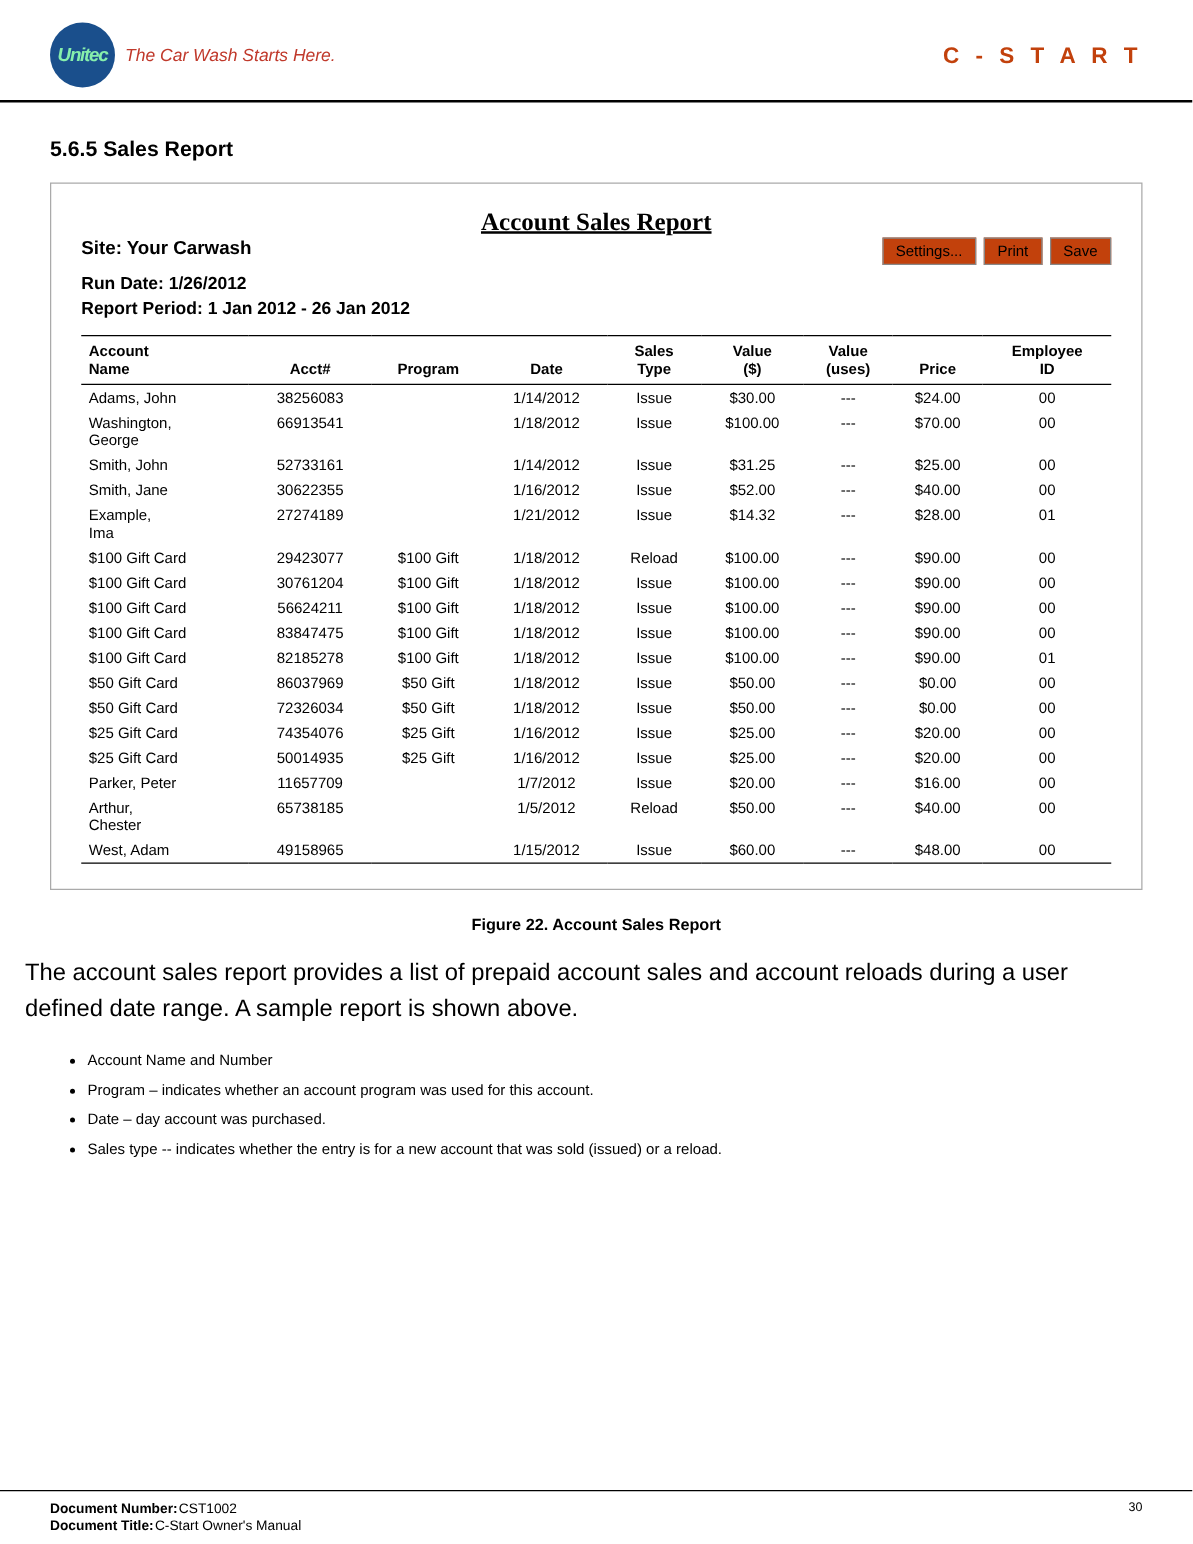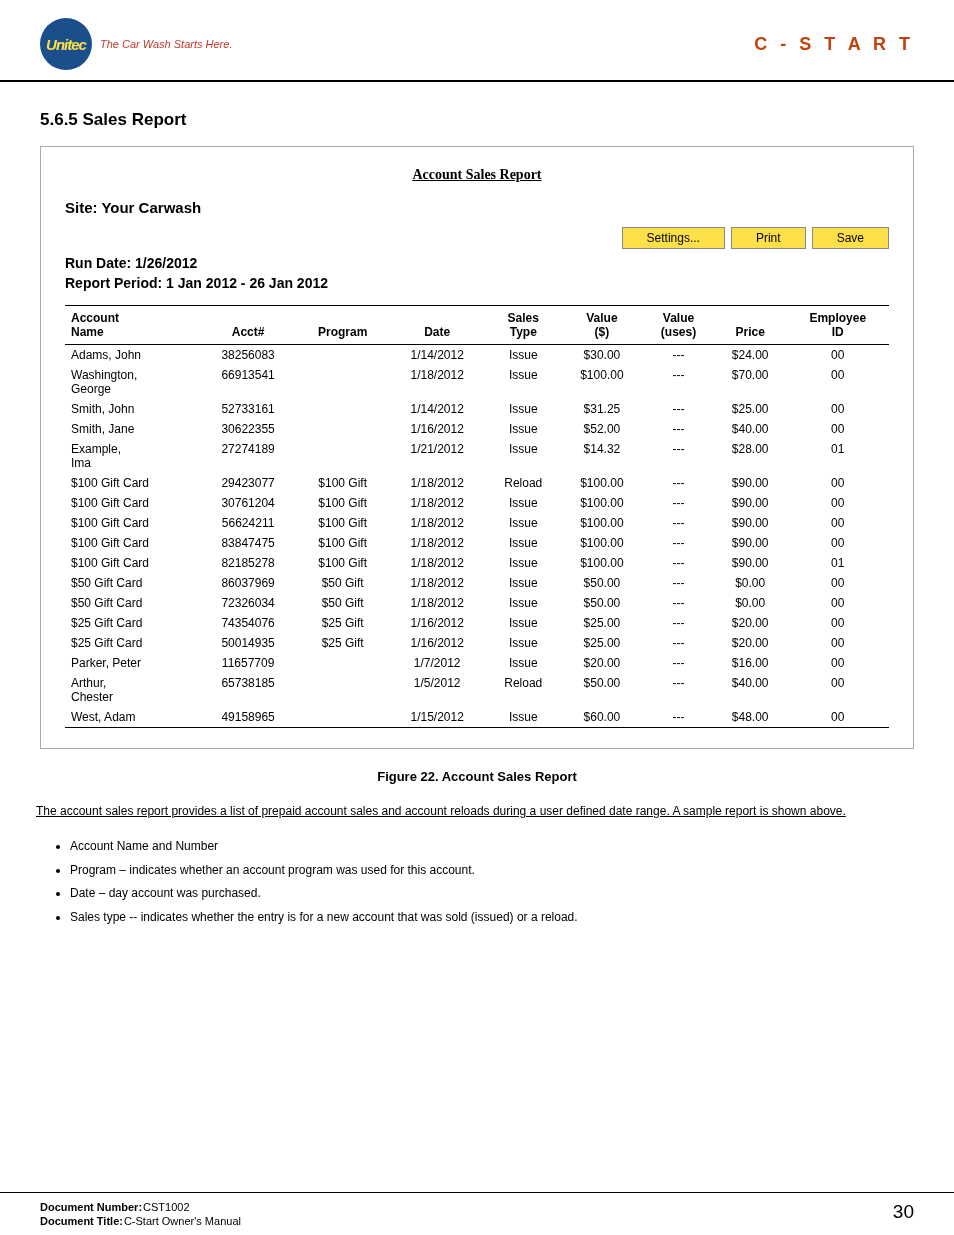--- a/index.html
+++ b/index.html
@@ -27,28 +27,28 @@
       gap: 8px;
     }
     .logo-circle {
       width: 52px;
       height: 52px;
       border-radius: 50%;
       background: #1a4f8c;
       display: flex;
       align-items: center;
       justify-content: center;
-      color: #fde047;
+      color: #86efac;
       font-size: 15px;
       font-weight: bold;
       font-style: italic;
       letter-spacing: -1px;
     }
     .logo-tagline {
-      font-size: 11px;
+      font-size: 14px;
       color: #c0392b;
       font-style: italic;
     }
     .header-right {
       font-size: 18px;
       font-weight: bold;
       letter-spacing: 4px;
       color: #c2410c;
     }
 
@@ -61,49 +61,47 @@
 
     
     .report-container {
       margin: 0 40px 20px 40px;
       border: 1px solid #aaa;
       padding: 20px 24px;
     }
 
     .report-title {
       text-align: center;
-      font-size: 14px;
+      font-size: 20px;
       font-weight: bold;
       text-decoration: underline;
-      margin-bottom: 16px;
       font-family: 'Times New Roman', serif;
     }
 
     .report-meta-row {
       display: flex;
       justify-content: space-between;
       align-items: flex-start;
       margin-bottom: 6px;
     }
     .report-site {
       font-size: 15px;
       font-weight: bold;
       text-align: right;
     }
     .report-meta-buttons {
       display: flex;
       gap: 6px;
     }
     .meta-button {
       border: 1px solid #888;
-      background: #fde047;
-      padding: 3px 24px;
+      background: #c2410c;
+      padding: 3px 10px;
       font-size: 12px;
       cursor: pointer;
-      margin-top: 28px;
     }
     .report-rundate {
       font-size: 14px;
       font-weight: bold;
       margin-bottom: 4px;
     }
     .report-period {
       font-size: 14px;
       font-weight: bold;
       margin-bottom: 14px;
@@ -139,24 +137,23 @@
     
     .figure-caption {
       text-align: center;
       font-size: 13px;
       font-weight: bold;
       margin: 10px 40px 18px 40px;
     }
 
     
     .body-text {
-      margin: 0 40px 16px 36px;
-      font-size: 12px;
+      margin: 0 40px 16px 20px;
+      font-size: 19px;
       line-height: 1.5;
-      text-decoration: underline;
     }
 
     
     .bullet-list {
       margin: 0 40px 16px 70px;
       font-size: 12px;
       line-height: 1.8;
     }
     .bullet-list li {
       margin-bottom: 2px;
@@ -177,21 +174,21 @@
     .footer-left {
       display: flex;
       flex-direction: column;
       gap: 2px;
     }
     .footer-row {
       display: flex;
       gap: 1px;
     }
     .footer-label { font-weight: bold; }
-    .footer-page { font-size: 19px; }
+    .footer-page { font-size: 10px; }
   </style>
 </head>
 <body>
 
 <div class="page-header">
   <div class="logo-area">
     <div class="logo-circle">
       <span>Unitec</span>
     </div>
     <div class="logo-tagline">The Car Wash Starts Here.</div>

